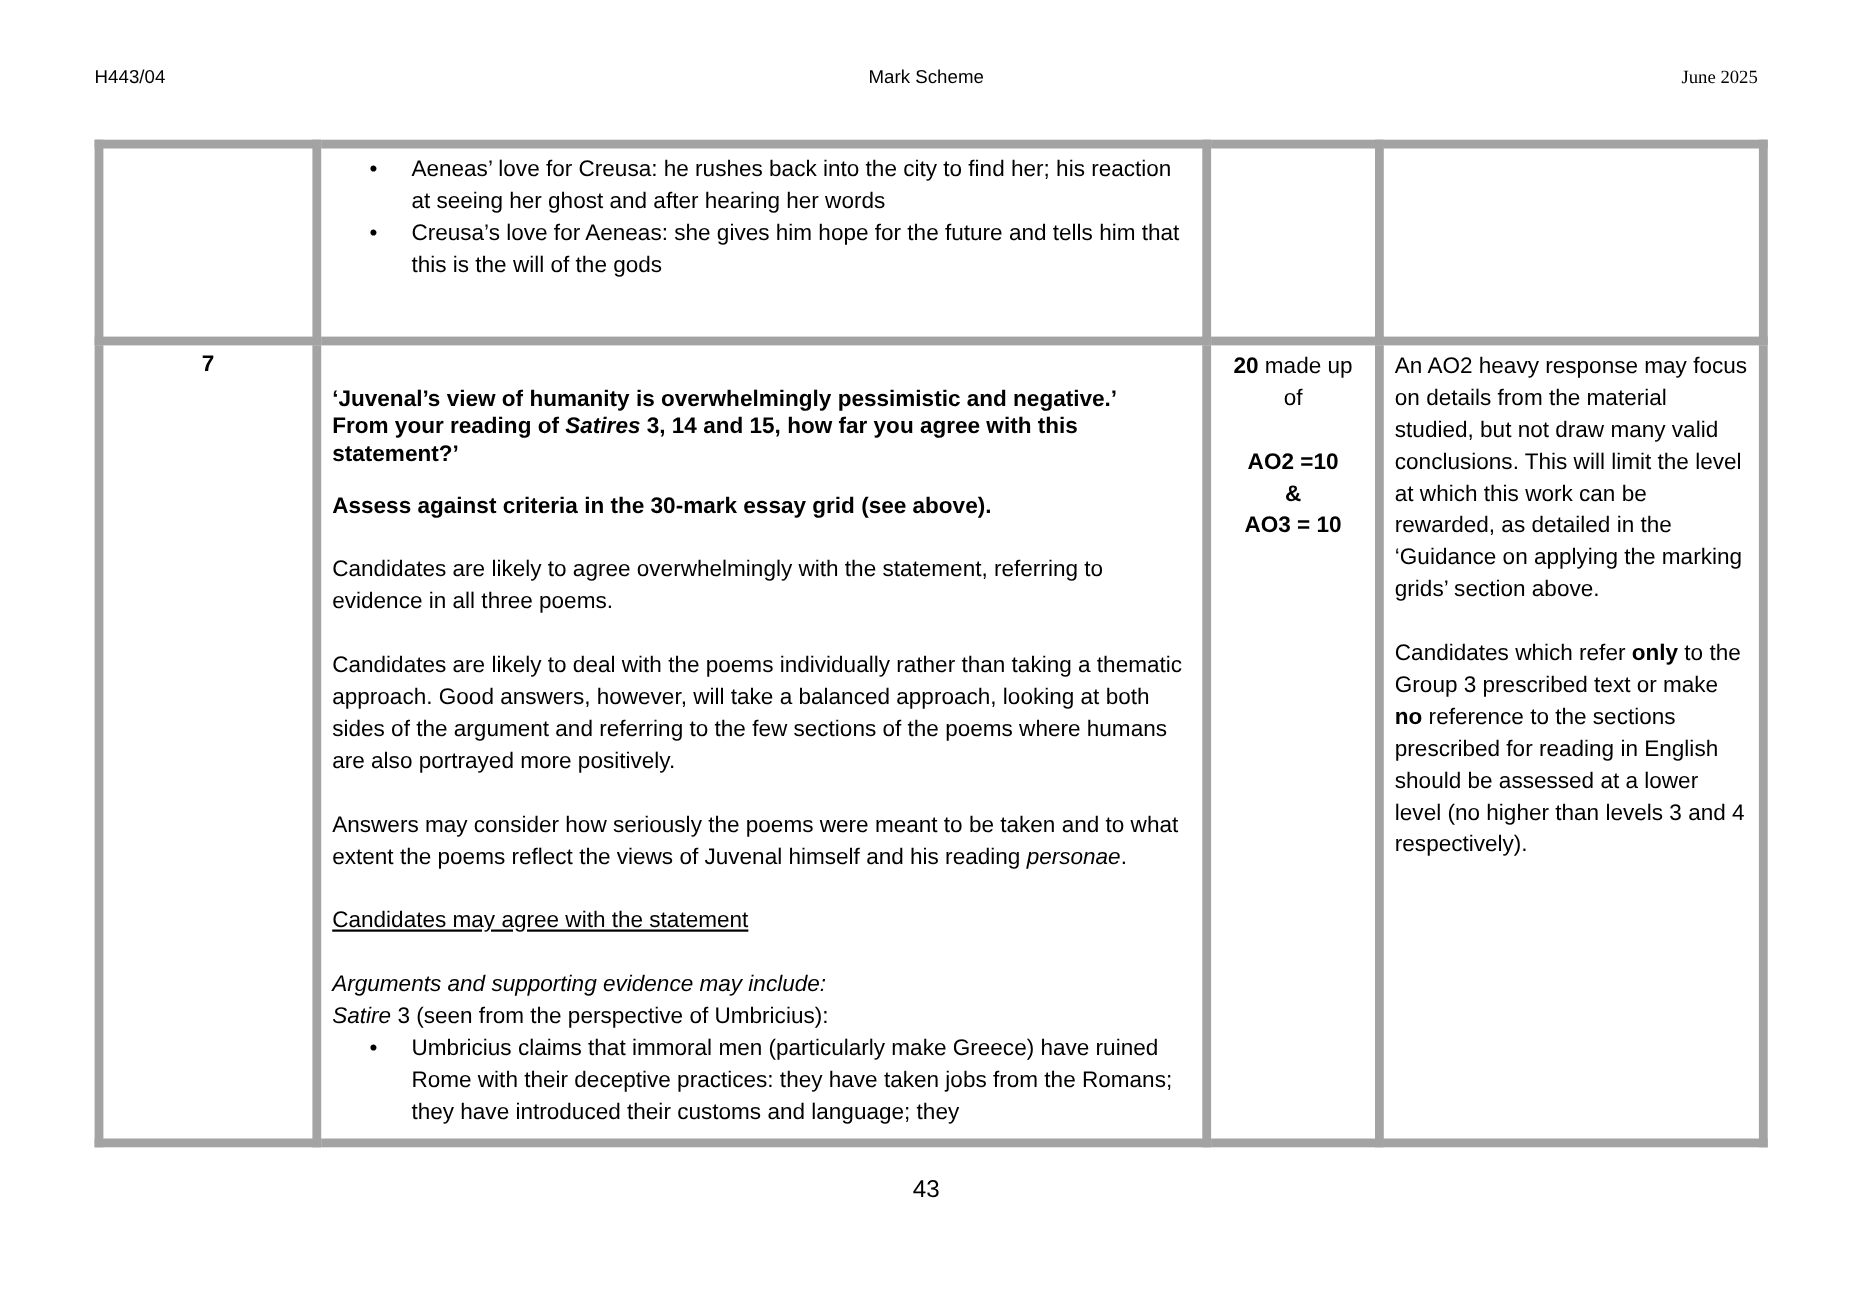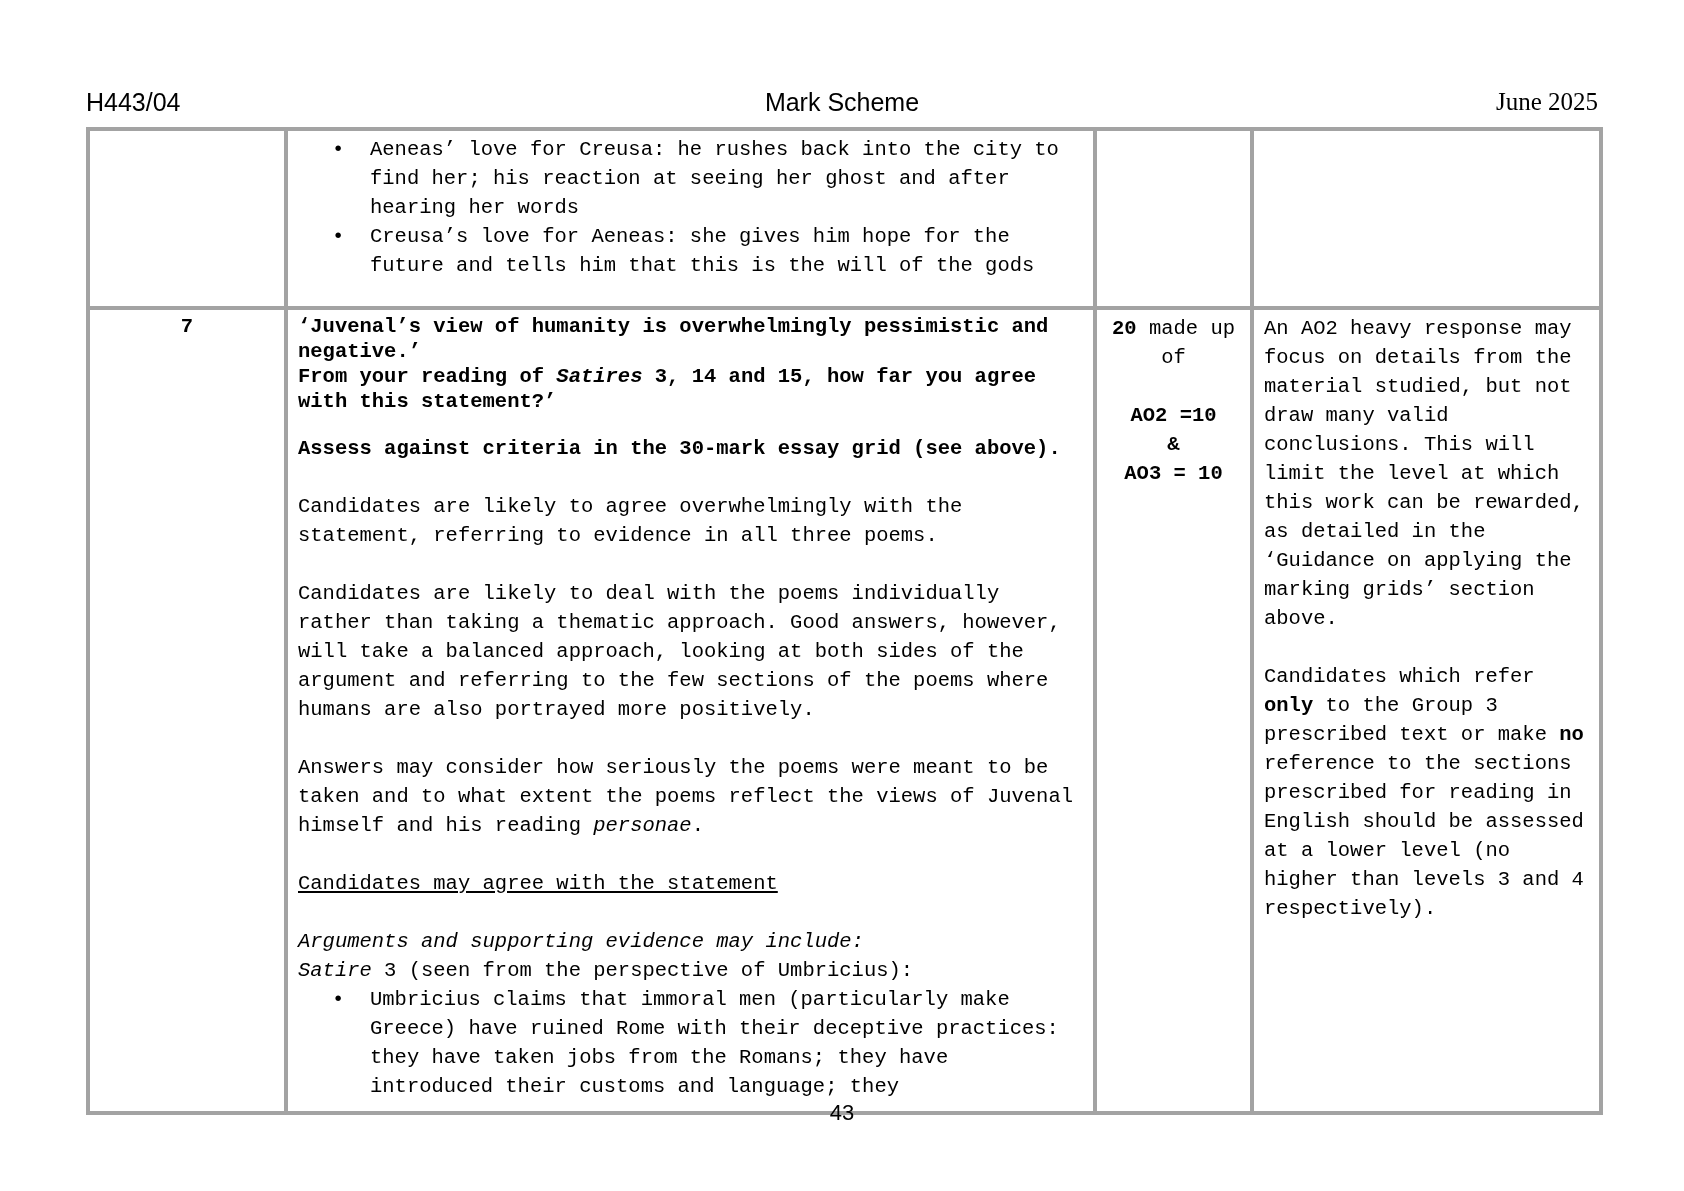--- a/index.html
+++ b/index.html
@@ -1,36 +1,36 @@
 <!DOCTYPE html>
 <html><head>
 <meta charset="utf-8">
 <style>
   html, body { margin:0; padding:0; background:#ffffff; }
   body { width:1684px; height:1191px; position:relative; overflow:hidden;
          font-family:"Liberation Sans", sans-serif; color:#000; font-size:20.5px; }
-  .hdr { position:absolute; top:88px; font-size:25px; }
+  .hdr { position:absolute; top:60px; font-size:17px; }
   #hdr-left { left:86px; }
   #hdr-center { left:0; width:1684px; text-align:center; }
   #hdr-right { right:86px;font-family:Liberation Serif, serif; }
   table { position:absolute; left:86px; top:127px; width:1513px; border-collapse:collapse; table-layout:fixed; }
-  td { border:4px solid #a3a3a3; vertical-align:top; padding:4px 10px 10px 10px; line-height:29px;font-family:Liberation Mono, monospace; }
+  td { border:8px solid #a3a3a3; vertical-align:top; padding:4px 10px 10px 10px; line-height:29px; }
   col.c1 { width:198px; } col.c2 { width:809px; } col.c3 { width:157px; } col.c4 { width:349px; }
   .qnum { text-align:center; font-weight:bold; padding-top:2px; }
   .marks { text-align:center;margin-left:37px; }
   ul { margin:0; padding-left:72px; list-style:none; }
   ul li { position:relative; }
   ul li::before { content:"\2022"; position:absolute; left:-38px; }
   p { margin:0; }
   .gap { height:29px; }
   .b { font-weight:bold; }
   .i { font-style:italic; }
   .u { text-decoration:underline; }
-  .qtext { line-height:25px; }
-  #pagenum { position:absolute; top:1068px; left:0; width:1684px; text-align:center; font-size:22px;margin-top:32px; }
+  .qtext { line-height:25px;margin-top:32px; }
+  #pagenum { position:absolute; top:1068px; left:0; width:1684px; text-align:center; font-size:22px; }
 </style>
 </head>
 <body>
 
 <div class="hdr" id="hdr-left">H443/04</div>
 <div class="hdr" id="hdr-center">Mark Scheme</div>
 <div class="hdr" id="hdr-right">June 2025</div>
 
 <table>
   <colgroup>

